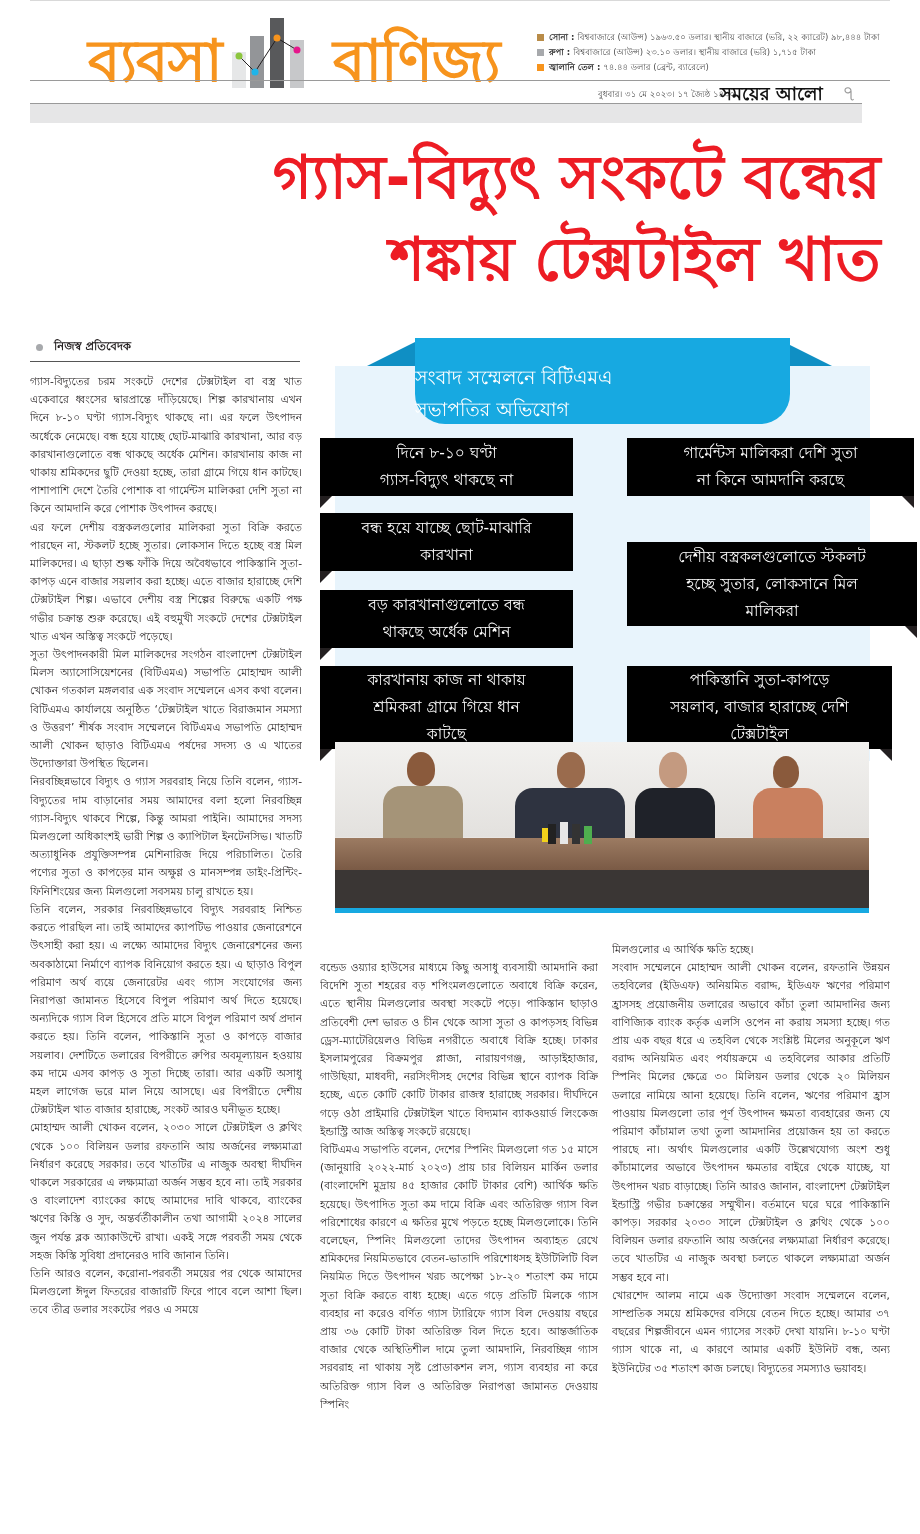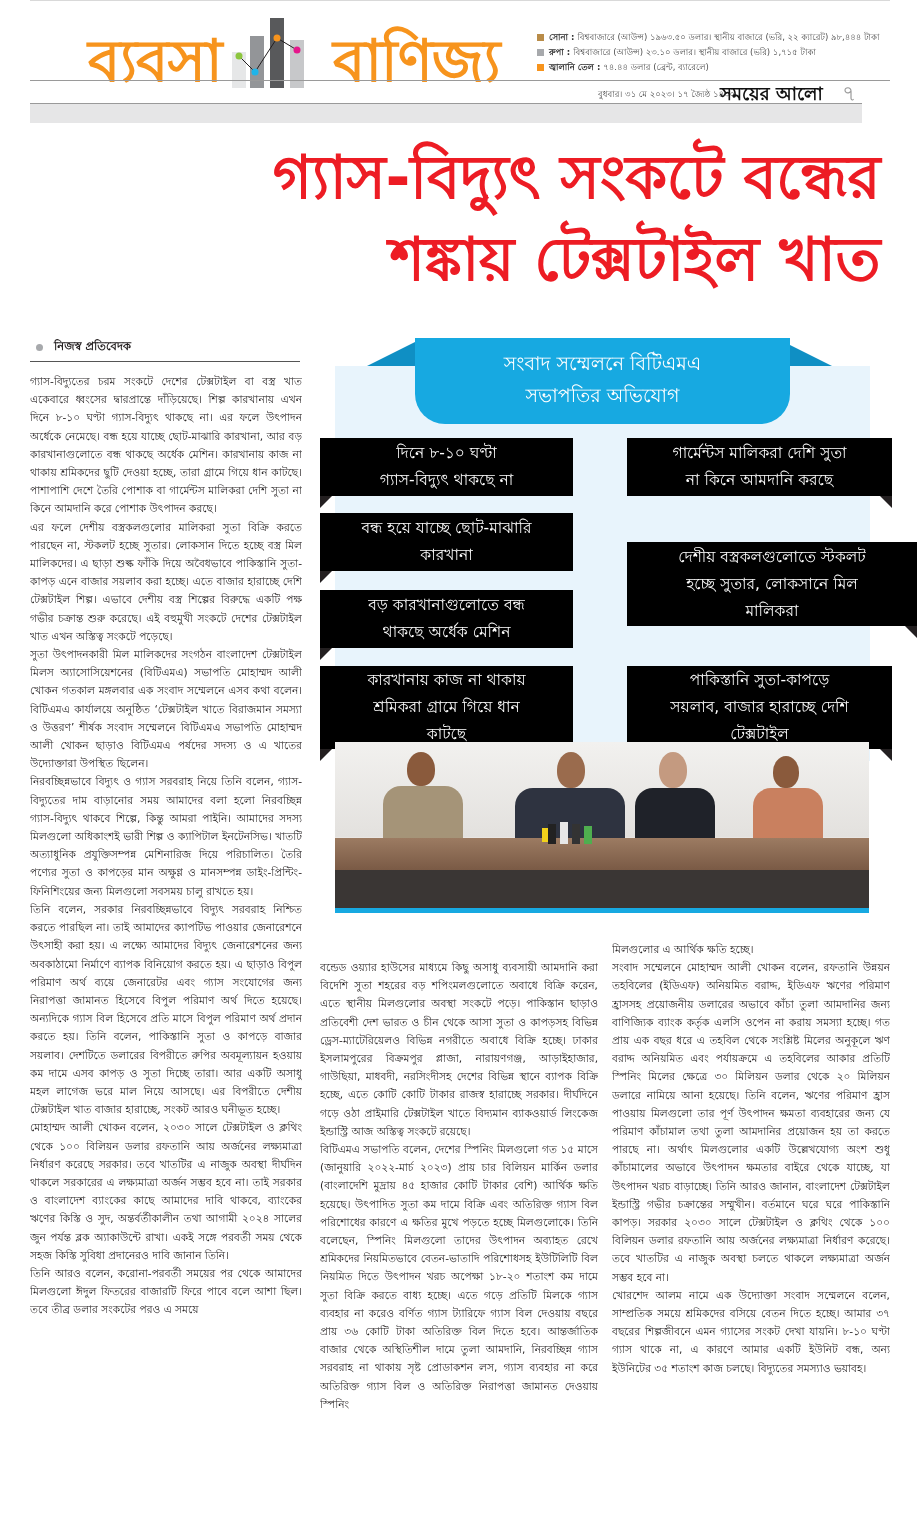--- a/index.html
+++ b/index.html
@@ -48,21 +48,21 @@
 
   
   .info { position: absolute; left: 320px; top: 336px; width: 580px; height: 425px; }
   .info-bg { position: absolute; left: 15px; top: 30px; width: 535px; height: 395px; background: #e8f4fc; }
   .info-title-wrap { position: absolute; left: 95px; top: 2px; width: 375px; height: 86px; }
   .info-title-wing-l { position: absolute; left: 47px; top: 4px; width: 0; height: 0;
         border-right: 52px solid #0f8fc4; border-top: 26px solid transparent; }
   .info-title-wing-r { position: absolute; left: 460px; top: 4px; width: 0; height: 0;
         border-left: 52px solid #0f8fc4; border-top: 26px solid transparent; }
   .info-title { position: absolute; left: 0; top: 0; width: 375px; height: 86px; background: #17a9e1;
-        border-radius: 0 0 30px 30px; color: #ffffff; text-align: center; font-size: 19px; line-height: 32px; padding-top: 9px; }
+        border-radius: 0 0 30px 30px; color: #ffffff; text-align: left; font-size: 19px; line-height: 32px; padding-top: 23px; }
   .info-box { position: absolute; background: #000000; color: #ffffff; text-align: center;
         font-size: 15.5px; line-height: 27px; display: flex; flex-direction: column; justify-content: center; }
   .info-box .fold { position: absolute; width: 0; height: 0; }
   .info-box.l .fold { left: 0; bottom: -12px; border-top: 12px solid #231f20; border-left: 12px solid transparent; transform: scaleX(-1); }
   .info-box.r .fold { right: 0; bottom: -12px; border-top: 12px solid #231f20; border-left: 12px solid transparent; }
 
   .photo { position: absolute; left: 15px; top: 406px; width: 534px; height: 171px; background: #e9e6e3; overflow: hidden; }
   .photo-wall { position: absolute; left: 0; top: 0; width: 100%; height: 95px; background: linear-gradient(#f2f1ef, #e3e1de); }
   .photo-table { position: absolute; left: 0; top: 96px; width: 100%; height: 32px; background: linear-gradient(#9c7b62, #7a5a45); }
   .photo-under { position: absolute; left: 0; top: 128px; width: 100%; height: 38px; background: #3a3634; }
@@ -167,21 +167,21 @@
     <div>থাকছে অর্ধেক মেশিন</div>
     <span class="fold"></span>
   </div>
   <div class="info-box l" style="left:0;top:330px;width:253px;height:83px;">
     <div>কারখানায় কাজ না থাকায়</div>
     <div>শ্রমিকরা গ্রামে গিয়ে ধান</div>
     <div>কাটছে</div>
     <span class="fold"></span>
   </div>
 
-  <div class="info-box r" style="left:307px;top:102px;width:265px;height:58px;">
+  <div class="info-box r" style="left:307px;top:102px;width:287px;height:58px;">
     <div>গার্মেন্টস মালিকরা দেশি সুতা</div>
     <div>না কিনে আমদানি করছে</div>
     <span class="fold"></span>
   </div>
   <div class="info-box r" style="left:307px;top:206px;width:290px;height:84px;">
     <div>দেশীয় বস্ত্রকলগুলোতে স্টকলট</div>
     <div>হচ্ছে সুতার, লোকসানে মিল</div>
     <div>মালিকরা</div>
     <span class="fold"></span>
   </div>

